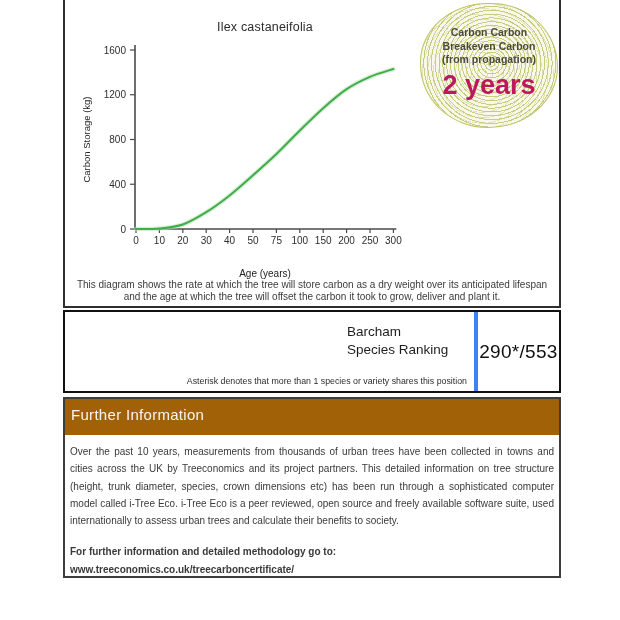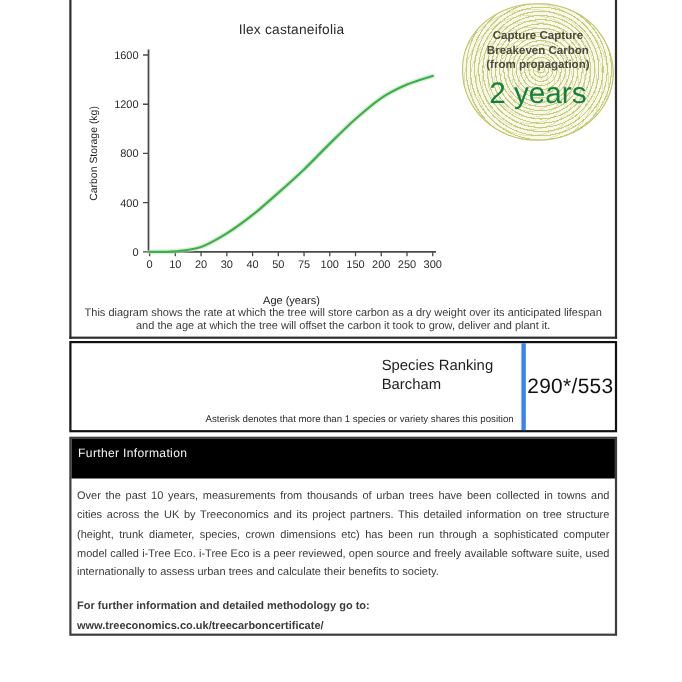--- a/index.html
+++ b/index.html
@@ -24,34 +24,34 @@
   .badge{position:absolute;left:355px;top:5px;width:138px;height:125px;}
   .badge-rings{position:absolute;inset:0;
     border-radius:50% 49% 51% 50% / 48% 52% 50% 52%;
     background:
       repeating-radial-gradient(circle at 45% 57%, rgba(191,196,104,0) 0 4.7px, rgba(191,196,104,.40) 4.7px 5.5px),
       repeating-radial-gradient(circle at 52% 48%, #f8f8ea 0 2.8px, #c9cd7d 2.8px 3.8px);
     border:1px solid #bfc468;}
   .badge-text{position:absolute;inset:0;display:flex;flex-direction:column;
     align-items:center;justify-content:flex-start;padding-top:23px;text-align:center;}
   .badge-heading{font-size:10.5px;font-weight:bold;line-height:13.5px;color:#4b4b3d;}
-  .badge-value{font-size:27px;color:#15803d;margin-top:3px;}
+  .badge-value{font-size:27px;color:#be185d;margin-top:3px;font-weight:bold;}
 
   
   .rank-box{top:310px;height:83px;border:2px solid #111;display:flex;}
   .rank-left{position:relative;flex:1 1 auto;}
   .rank-title{position:absolute;left:282px;top:11px;font-size:13.5px;line-height:17.5px;color:#1e1e1e;}
   .rank-footnote{position:absolute;right:7px;bottom:5px;font-size:8.8px;color:#2d2d2d;}
   .rank-value-cell{width:81px;border-left:4px solid #3b82f6;display:flex;
     align-items:center;justify-content:center;}
   .rank-value{font-size:19px;color:#101010;letter-spacing:.3px;}
 
   
   .info-box{top:397px;height:181px;border:2px solid #3d3d3d;}
-  .info-header{height:36px;background:#000000;color:#f5f5f5;font-size:11px;
+  .info-header{height:36px;background:#a16207;color:#f5f5f5;font-size:15px;
     letter-spacing:.3px;padding:7px 0 12px 6px;box-sizing:border-box;}
   .info-body{padding:8px 5px 0 5px;font-size:10px;line-height:17.3px;color:#3a3a3a;
     text-align:justify;}
   .info-body p{margin:0;}
   .info-link{margin-top:14px !important;text-align:left;font-weight:bold;}
 </style>
 </head>
 <body>
 
 <div class="page">
@@ -98,36 +98,36 @@
         <text x="328.4" y="246" text-anchor="middle">300</text>
         <path d="M71,231C74.9,230.90677083333333,86.60000000000001,231.18645833333335,94.4,230.440625C102.2,229.69479166666667,110,229.22864583333333,117.8,226.525C125.6,223.82135416666668,133.39999999999998,219.06666666666666,141.2,214.21875C149,209.37083333333334,156.79999999999998,203.590625,164.6,197.4375C172.4,191.284375,180.2,184.19895833333334,188,177.3C195.8,170.40104166666669,203.59999999999997,163.50208333333333,211.39999999999998,156.04375C219.2,148.58541666666665,226.99999999999997,140.19479166666667,234.79999999999998,132.55C242.6,124.90520833333335,250.39999999999998,117.07395833333334,258.2,110.175C266,103.27604166666666,273.8,96.37708333333333,281.6,91.15625C289.40000000000003,85.93541666666667,297.2,82.20625,305,78.85C312.8,75.49374999999999,324.5,72.32395833333332,328.4,71.01874999999998" fill="none" stroke="#b9e0ba" stroke-width="4.5" opacity="0.55" stroke-linecap="round"></path>
         <path d="M71,231C74.9,230.90677083333333,86.60000000000001,231.18645833333335,94.4,230.440625C102.2,229.69479166666667,110,229.22864583333333,117.8,226.525C125.6,223.82135416666668,133.39999999999998,219.06666666666666,141.2,214.21875C149,209.37083333333334,156.79999999999998,203.590625,164.6,197.4375C172.4,191.284375,180.2,184.19895833333334,188,177.3C195.8,170.40104166666669,203.59999999999997,163.50208333333333,211.39999999999998,156.04375C219.2,148.58541666666665,226.99999999999997,140.19479166666667,234.79999999999998,132.55C242.6,124.90520833333335,250.39999999999998,117.07395833333334,258.2,110.175C266,103.27604166666666,273.8,96.37708333333333,281.6,91.15625C289.40000000000003,85.93541666666667,297.2,82.20625,305,78.85C312.8,75.49374999999999,324.5,72.32395833333332,328.4,71.01874999999998" fill="none" stroke="#3fae49" stroke-width="2" stroke-linecap="round"></path>
       </svg>
     <div class="xlabel">Age (years)</div>
 
     <div class="badge">
       <div class="badge-rings"></div>
       <div class="badge-text">
         <div class="badge-heading">
-          <div>Capture Capture</div>
+          <div>Carbon Carbon</div>
           <div>Breakeven Carbon</div>
           <div>(from propagation)</div>
         </div>
         <div class="badge-value">2 years</div>
       </div>
     </div>
 
     <p class="desc">This diagram shows the rate at which the tree will store carbon as a dry weight over its anticipated lifespan and the age at which the tree will offset the carbon it took to grow, deliver and plant it.</p>
   </section>
 
   <section class="box rank-box">
     <div class="rank-left">
       <div class="rank-title">
+        <div>Barcham</div>
         <div>Species Ranking</div>
-        <div>Barcham</div>
       </div>
       <div class="rank-footnote">Asterisk denotes that more than 1 species or variety shares this position</div>
     </div>
     <div class="rank-value-cell">
       <span class="rank-value">290*/553</span>
     </div>
   </section>
 
   <section class="box info-box">
     <div class="info-header">Further Information</div>

